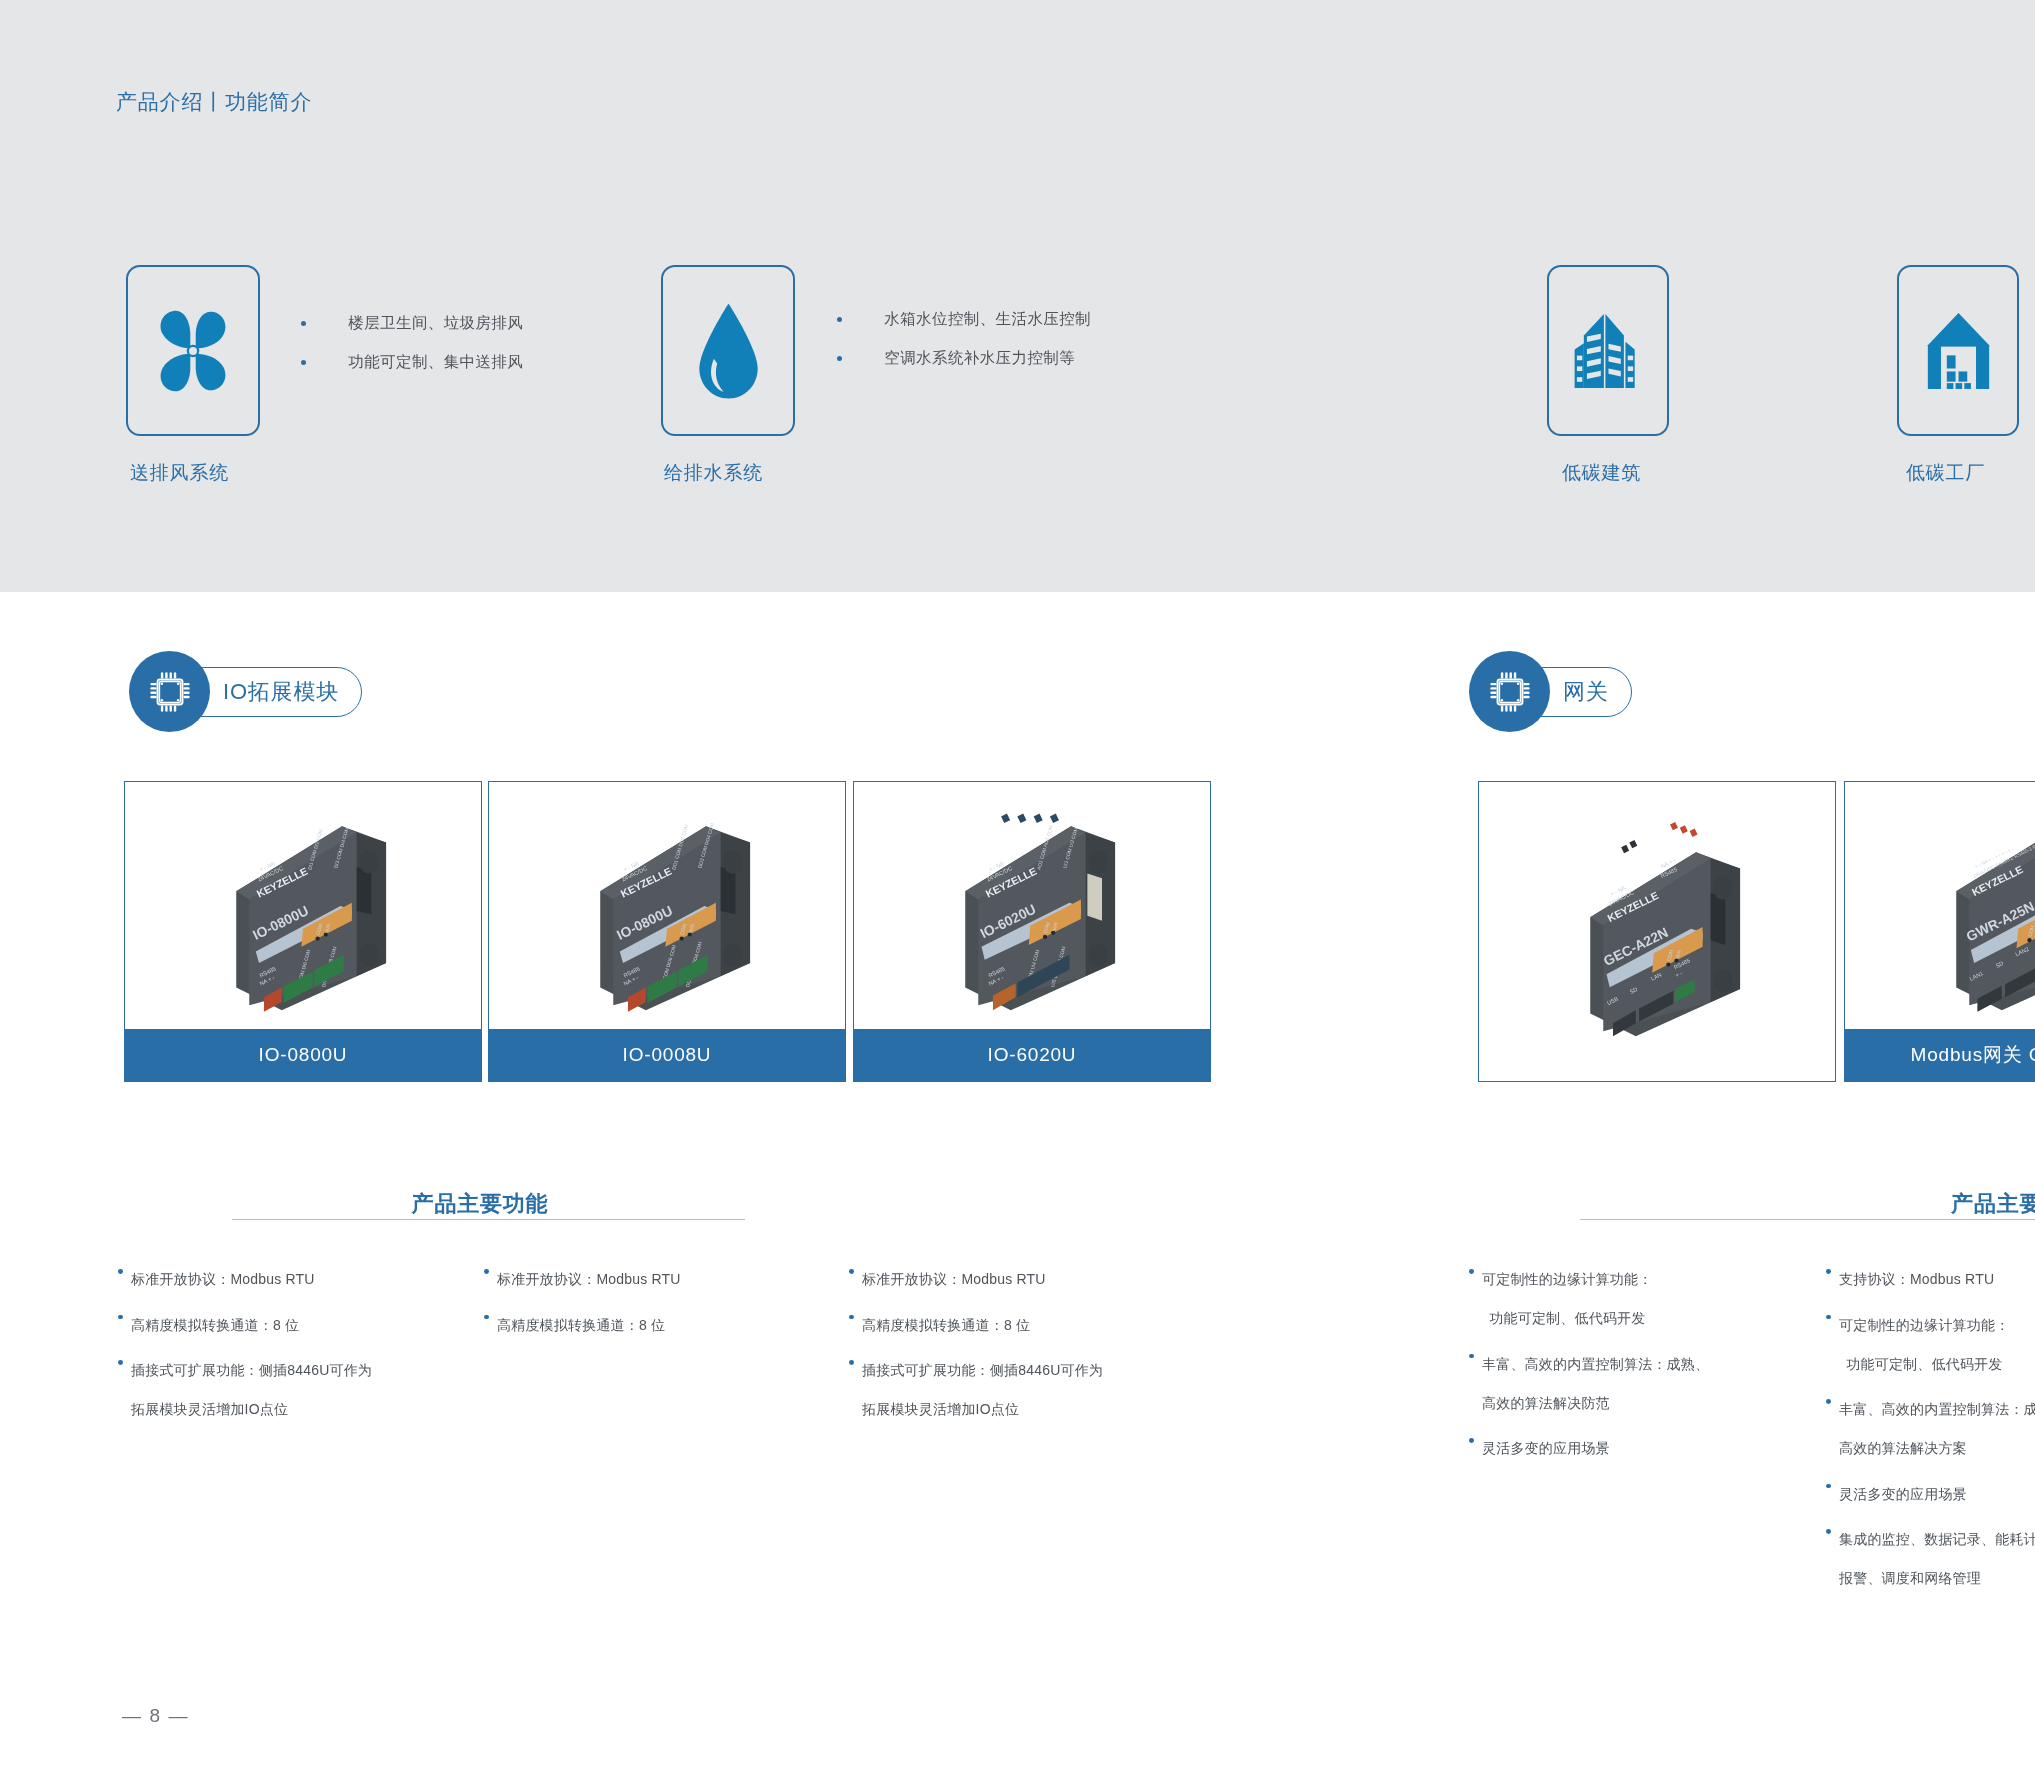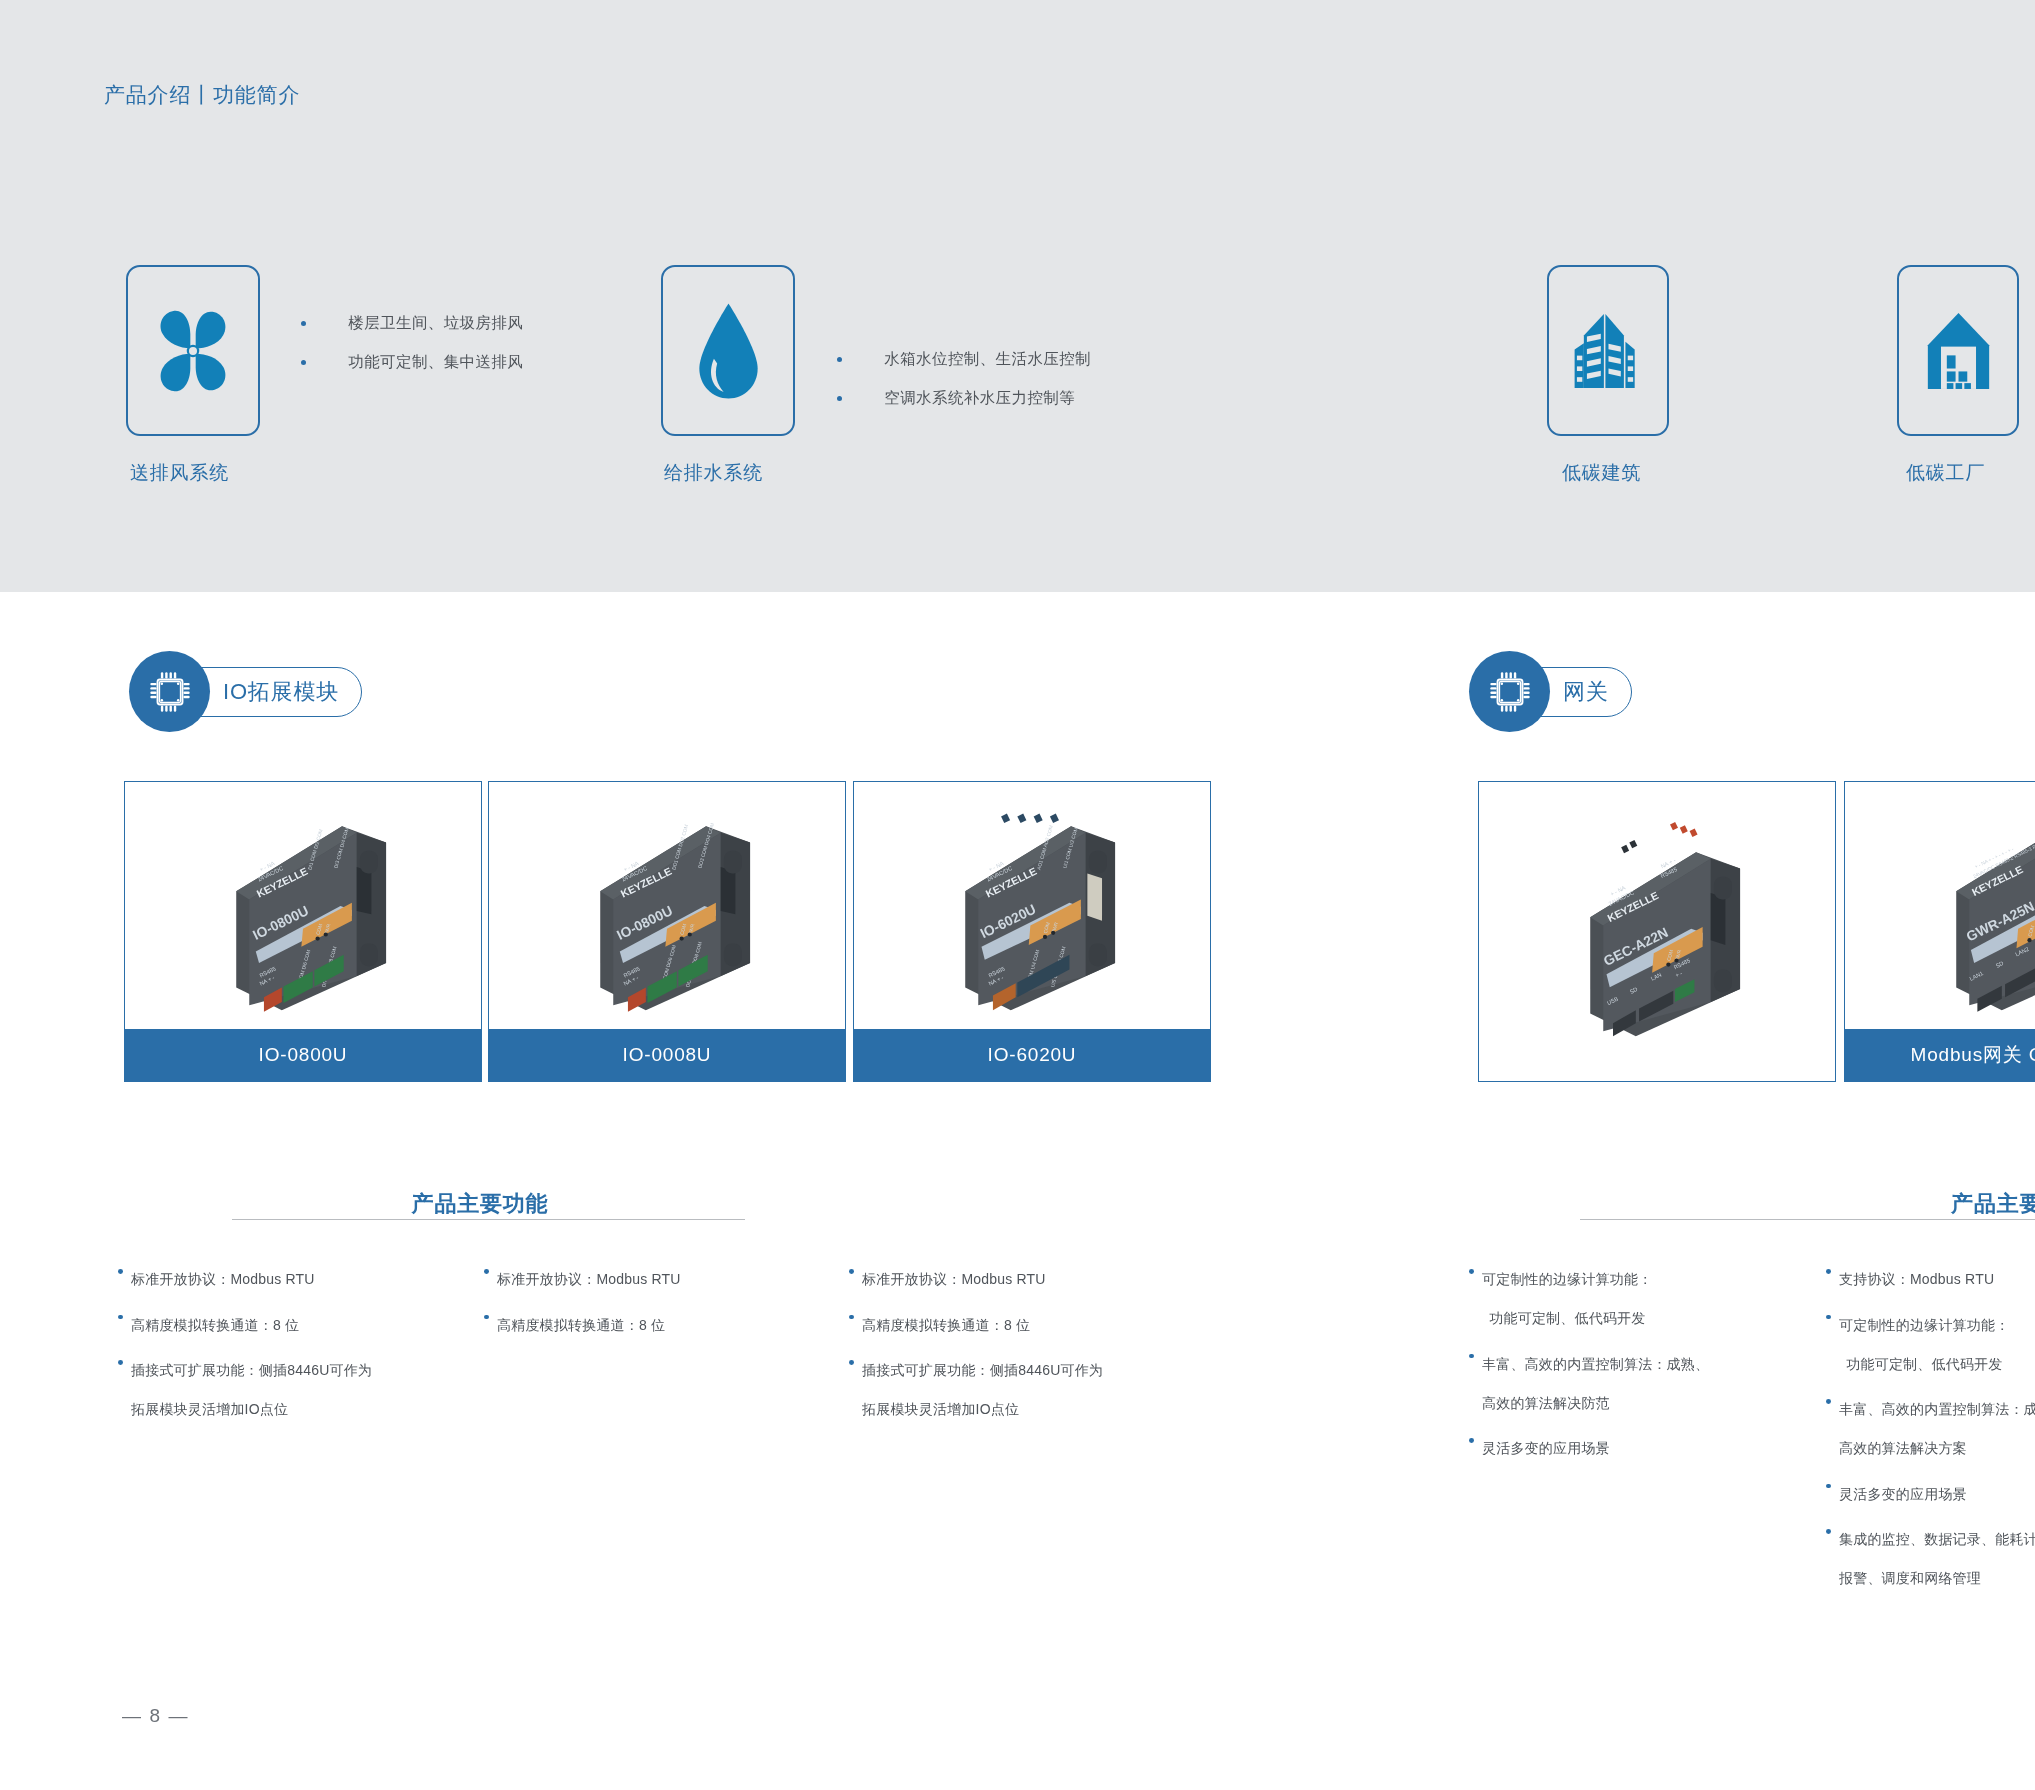--- a/index.html
+++ b/index.html
@@ -12,21 +12,21 @@
   }
   .band-gray{
     position:absolute;left:0;top:0;width:2622px;height:592px;
     background:#e4e6e8;
   }
   
   .pg-head{
     position:absolute;top:81px;
     font-size:21px;color:#2a6ea8;letter-spacing:0.8px;white-space:nowrap;
   }
-  .pg-head.left{left:104px;}
+  .pg-head.left{left:116px;margin-top:7px;}
   
   .pg-foot{
     position:absolute;top:1705px;
     font-size:19px;color:#6d7279;letter-spacing:1.6px;white-space:nowrap;
   }
   .pg-foot.left{left:122px;}
   
   .scenario{position:absolute;}
   .icon-frame{
     position:absolute;
@@ -134,21 +134,21 @@
   <div class="scn-label" style="left:130px;top:460px;">送排风系统</div>
 </div>
 
 <div class="scenario">
   <div class="icon-frame" style="left:661px;top:265px;width:134px;height:171px;">
     <svg width="81" height="102" viewBox="0 0 100 125">
       <path d="M50 4 C50 4 14 60 14 84 C14 105 30 121 50 121 C70 121 86 105 86 84 C86 60 50 4 50 4 Z" fill="#1280b8"></path>
       <path d="M32 72 C24 90 30 108 44 113 C36 104 32 92 36 78 Z" fill="#e4e6e8"></path>
     </svg>
   </div>
-  <div class="scn-bullets" style="left:837px;top:309px;margin-top:40px;">
+  <div class="scn-bullets" style="left:837px;top:309px;">
     <div class="bl">
       <span class="dot"></span>
       <span>水箱水位控制、生活水压控制</span>
     </div>
     <div class="bl">
       <span class="dot"></span>
       <span>空调水系统补水压力控制等</span>
     </div>
   </div>
   <div class="scn-label" style="left:664px;top:460px;">给排水系统</div>

